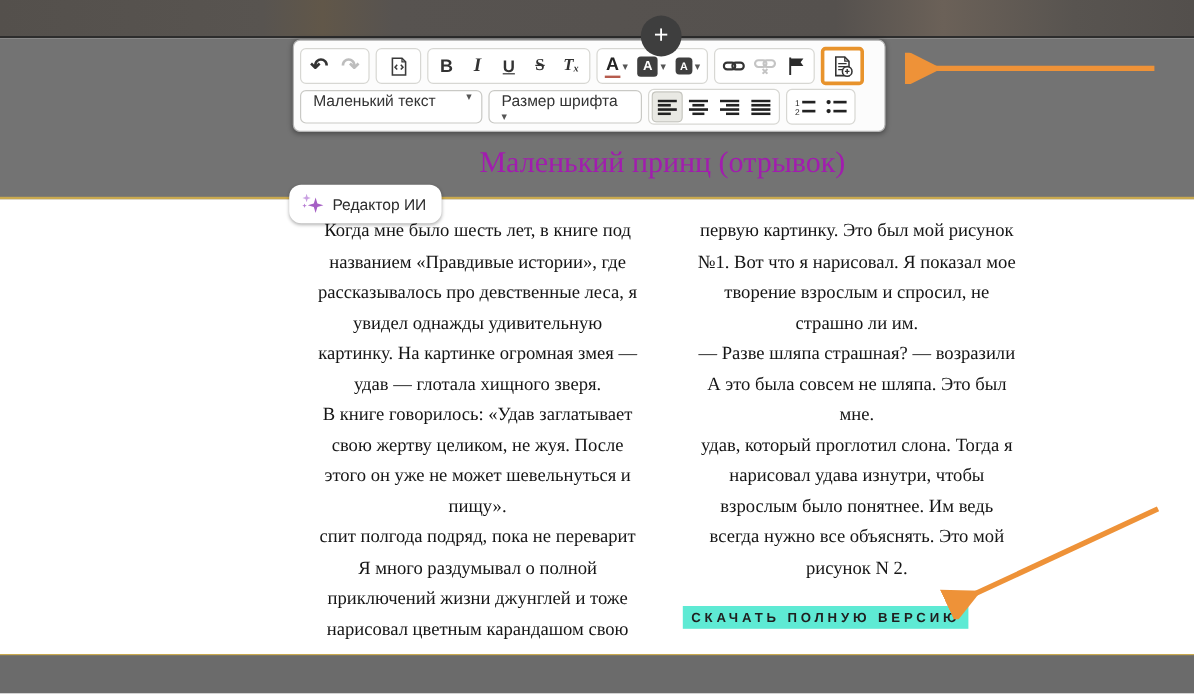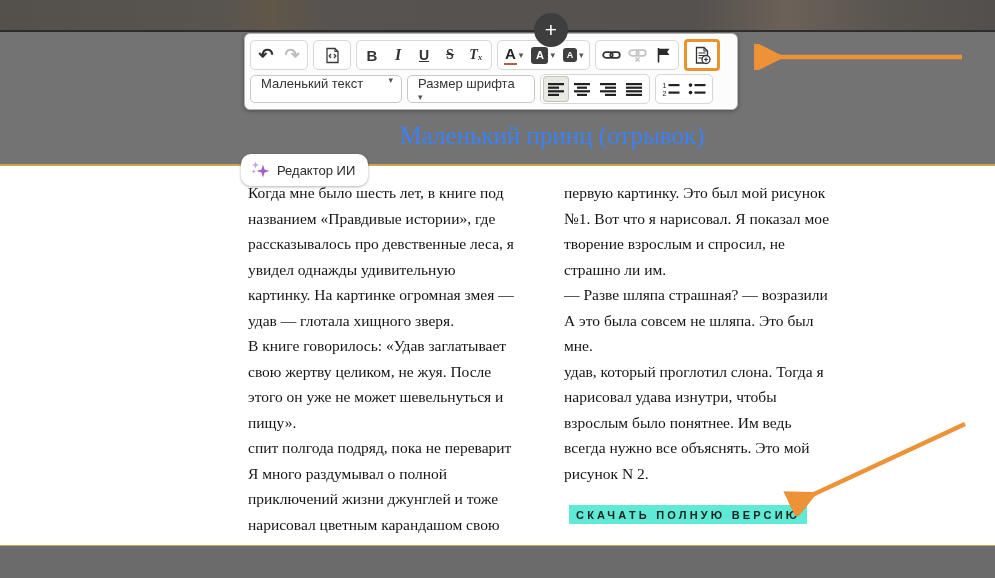--- a/index.html
+++ b/index.html
@@ -50,28 +50,28 @@
   .dd-size { width:128px;flex-direction:column; }
   .tb-btn.active { background:#e9e9e4; box-shadow:inset 0 0 0 1px #c4c4be; }
 
   
   .ai-btn { position:absolute; left:241px; top:122px; height:32px; padding:0 13px 0 10px; background:#fff;
     border-radius:10px; box-shadow:0 1px 3px rgba(0,0,0,.3); display:flex; align-items:center; gap:7px;
     font-size:13px; color:#2b2b2b; cursor:pointer; z-index:5;margin-top:32px; }
 
   
   .page-title { position:absolute; left:252px; top:122px; width:600px; text-align:center;
-    font-family:"Liberation Serif",serif; font-size:25px; color:#3b82f6; z-index:4; }
+    font-family:"Liberation Serif",serif; font-size:25px; color:#a21caf; z-index:4; }
 
   
   .col { position:absolute; top:180px; width:300px; font-family:"Liberation Serif",serif;
     font-size:15.5px; color:#151515; }
   .col-left { left:248px; }
   .col-right { left:564px; }
-  .col .line { height:25.5px; line-height:25.5px; white-space:nowrap; }
+  .col .line { height:25.5px; line-height:25.5px; white-space:nowrap;text-align:center; }
 
   
   .download-link { position:absolute; left:569px; top:505px; background:#5eead4; color:#1f1f1f;
     font-family:"Liberation Sans",sans-serif; font-size:11px; font-weight:bold; letter-spacing:3.2px;
     padding:4px 7px 3px 7px; cursor:pointer; white-space:nowrap; }
 
   
   .arrow-svg { position:absolute; z-index:20; pointer-events:none; }
   .arrow-1 { left:738px; top:44px; }
   .arrow-2 { left:775px; top:414px; }

